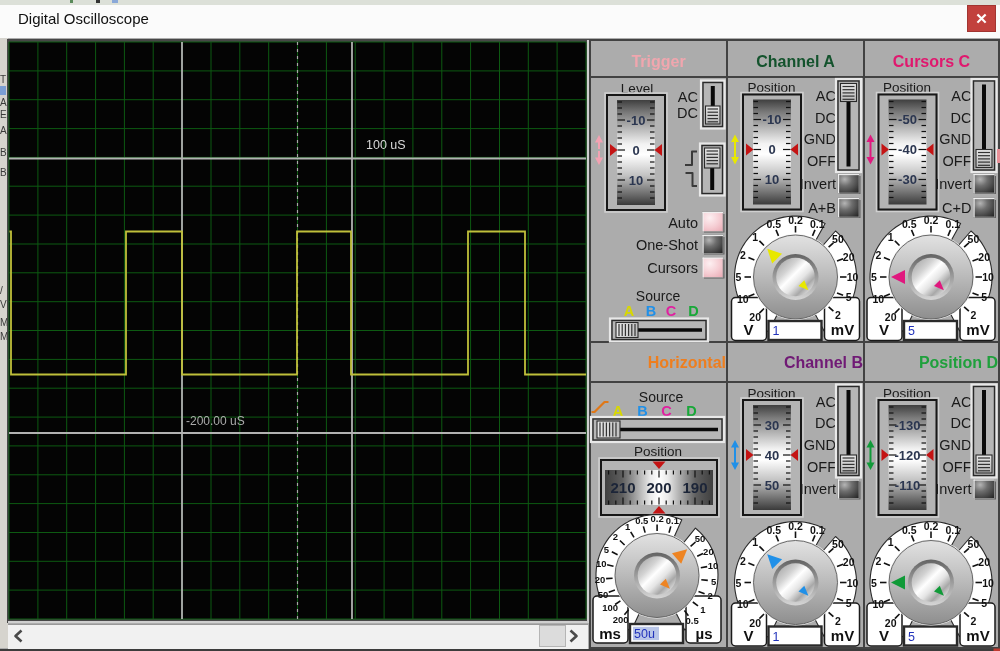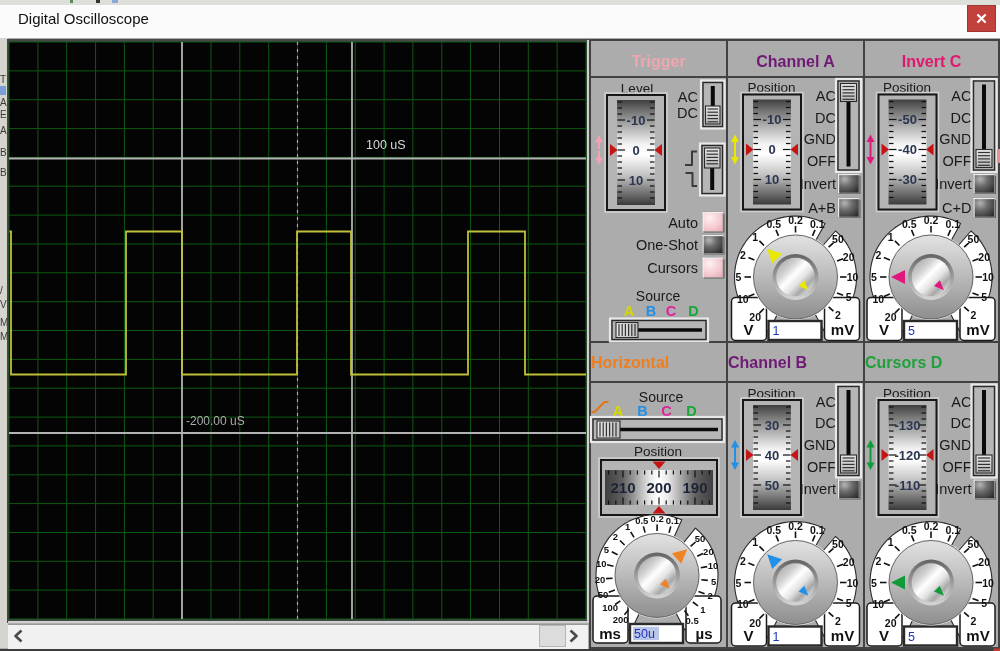--- a/index.html
+++ b/index.html
@@ -1,17 +1,17 @@
 <!DOCTYPE html>
 <html><head><meta charset="utf-8"><style>
 html,body{margin:0;padding:0;width:1000px;height:651px;overflow:hidden;background:#acacac;font-family:"Liberation Sans",sans-serif;}
 .abs{position:absolute;}
 .panel{position:absolute;background:#acacac;border:2px solid #424242;box-sizing:border-box;}
 .phead{height:35px;border-bottom:2px solid #424242;text-align:center;font-weight:bold;font-size:16px;line-height:42px;}
-.phead2{height:37.5px;border-bottom:2px solid #424242;text-align:left;font-weight:bold;font-size:16px;line-height:40px;}
+.phead2{height:37.5px;border-bottom:2px solid #424242;text-align:right;font-weight:bold;font-size:16px;line-height:40px;}
 </style></head><body>
 <div class="abs" style="left:0;top:0;width:1000px;height:4.5px;background:#dce0d8;border-bottom:1px solid #9aa09a;"></div>
 <div class="abs" style="left:70px;top:0;width:3px;height:3px;background:#5a8a5a;"></div>
 <div class="abs" style="left:96px;top:0;width:4px;height:3px;background:#333;"></div>
 <div class="abs" style="left:112px;top:0;width:6px;height:3px;background:#8aa8d8;"></div>
 <div class="abs" style="left:0;top:4.5px;width:1000px;height:33.5px;background:#fbfbfb;"></div>
 <div class="abs" style="left:10px;top:10px;font-size:15px;color:#101010;margin-left:8px;">Digital Oscilloscope</div>
 <div class="abs" style="left:967px;top:5px;width:29px;height:27px;background:#c2413d;border:1px solid #a23531;box-sizing:border-box;color:#fff;font-weight:bold;font-size:15px;text-align:center;line-height:26px;">✕</div>
 <div class="abs" style="left:0;top:38px;width:8px;height:610px;background:#d6d4ce;overflow:hidden;">
 <div class="abs" style="left:0;top:36px;font-size:10px;color:#3a3a3a;">T</div>
@@ -88,30 +88,30 @@
   </svg>
 <div class="abs" style="left:8px;top:624px;width:580px;height:24px;background:#f1f1f1;border-top:1px solid #999;"></div>
 <div class="abs" style="left:0;top:648.5px;width:1000px;height:2.5px;background:#3c3c3c;"></div>
 <div class="panel" style="left:589px;top:38.5px;width:139px;height:304.5px;">
     <div class="phead" style="color:#f0a6ae;">Trigger</div>
   </div>
 <div class="panel" style="left:589px;top:341px;width:139px;height:308px;">
     <div class="phead2" style="color:#ee7e1e;">Horizontal</div>
   </div>
 <div class="panel" style="left:726px;top:38.5px;width:139px;height:304.5px;">
-    <div class="phead" style="color:#701a75;">Channel A</div>
+    <div class="phead" style="color:#14532d;">Channel A</div>
   </div>
 <div class="panel" style="left:726px;top:341px;width:139px;height:308px;">
     <div class="phead2" style="color:#701a75;">Channel B</div>
   </div>
 <div class="panel" style="left:863px;top:38.5px;width:137px;height:304.5px;">
-    <div class="phead" style="color:#e0186e;">Invert C</div>
+    <div class="phead" style="color:#e0186e;">Cursors C</div>
   </div>
 <div class="panel" style="left:863px;top:341px;width:137px;height:308px;">
-    <div class="phead2" style="color:#1fa03c;">Cursors D</div>
+    <div class="phead2" style="color:#1fa03c;">Position D</div>
   </div>
 <svg class="abs" style="left:0;top:0;pointer-events:none;" width="1000" height="651" viewBox="0 0 1000 651">
     <defs>
 <linearGradient id="gdrumV" x1="0" y1="0" x2="0" y2="1">
 <stop offset="0" stop-color="#3f3f3f"></stop>
         <stop offset="0.12" stop-color="#7a7a7a"></stop>
 <stop offset="0.42" stop-color="#f2f2f2"></stop>
         <stop offset="0.52" stop-color="#ffffff"></stop>
 <stop offset="0.72" stop-color="#c2c2c2"></stop>
         <stop offset="0.94" stop-color="#585858"></stop>

